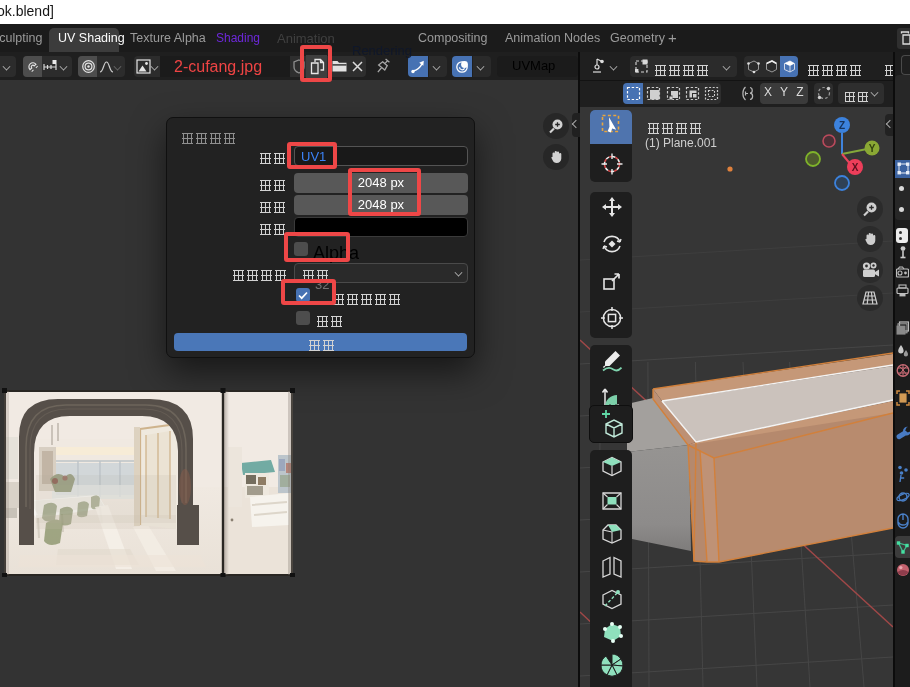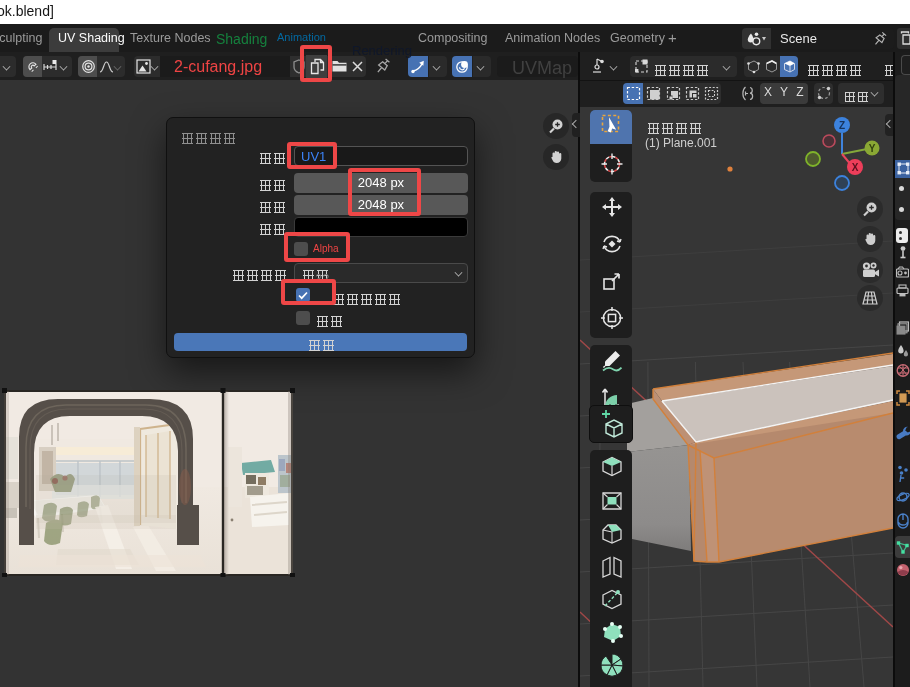--- a/index.html
+++ b/index.html
@@ -18,36 +18,20 @@
 .chev{display:inline-block;width:7px;height:7px;border-right:1.6px solid #bdbdbd;border-bottom:1.6px solid #bdbdbd;transform:rotate(45deg) scale(.8)}
 </style></head><body>
 <div id="page">
 
 <div class="abs" style="left:0;top:0;width:910px;height:24px;background:#fff"></div>
 <div class="abs" style="left:-3px;top:3px;font-size:14px;color:#151515">ok.blend]</div>
 
 <div class="abs" style="left:0;top:24px;width:910px;height:28px;background:#1b1b1b"></div>
 <div class="abs" id="tabs" style="left:0;top:24px;width:740px;height:28px;font-size:12.5px;color:#9b9b9b"></div>
 
-<div class="abs" style="left:742px;top:28px;width:152px;height:21px;background:#1d1d1d;border-radius:4px;overflow:hidden">
- <div class="abs" style="left:0;top:0;width:29px;height:21px;background:#313131"></div>
- <svg class="abs" style="left:3px;top:2px" width="24" height="17" viewBox="0 0 24 17">
-  <path d="M6 3.5 C7.8 6 8.6 8 8.6 9.6 A2.9 2.9 0 0 1 2.8 9.6 C2.8 8 3.8 6 6 3.5Z" fill="#e8e8e8"></path>
-  <circle cx="11.5" cy="4.2" r="1.8" fill="#e8e8e8"></circle>
-  <circle cx="11.3" cy="11.3" r="3.4" fill="none" stroke="#e8e8e8" stroke-width="1.4"></circle>
-  <path d="M17 7 l4 0 -2 3.4z" fill="#c9c9c9" transform="rotate(0 19 8.5)"></path>
- </svg>
- <div class="abs" style="left:29px;top:0;width:123px;height:21px;background:#1c1c1c"></div>
- <div class="abs" style="left:38px;top:3px;font-size:13px;color:#e9e9e9">Scene</div>
- <svg class="abs" style="left:130px;top:3px" width="16" height="16" viewBox="0 0 16 16">
-  <g transform="rotate(40 8 8)">
-          <path d="M5.5 1.5 H10.5 M8 1.5 V5 M5.2 5 H10.8 L11.8 9.5 H4.2 Z M8 9.5 V15" fill="none" stroke="#b4b4b4" stroke-width="1.2"></path>
-        </g>
- </svg>
-</div>
 <div class="abs" style="left:897px;top:28px;width:13px;height:21px;background:#2f2f2f;border-radius:3px 0 0 3px">
  <svg class="abs" style="left:2px;top:3px" width="14" height="15" viewBox="0 0 14 15">
         <path d="M4 4 h7 v9 h-7z M2.5 2.5 v-1.5 h7 v1.5" fill="none" stroke="#ddd" stroke-width="1.3"></path>
       </svg>
 </div>
 
 <div class="abs" style="left:0;top:52px;width:578px;height:28px;background:#1f1f1f"></div>
 
 <div class="abs" style="left:0;top:56px;width:16px;height:21px;background:#2c2c2c;border-radius:0 4px 4px 0"><span class="chev" style="margin:6px 0 0 3px"></span></div>
 
@@ -120,21 +104,21 @@
 <div class="abs" style="left:428.5px;top:56px;width:18px;height:21px;background:#2a2a2a;border-radius:0 4px 4px 0"><span class="chev" style="margin:7px 0 0 4px"></span></div>
 
 <div class="abs" style="left:452px;top:56px;width:20px;height:21px;background:#4772b3;border-radius:4px 0 0 4px"></div>
 <svg class="abs" style="left:455px;top:59px" width="15" height="15" viewBox="0 0 15 15">
       <circle cx="7" cy="8" r="5.2" fill="none" stroke="#fff" stroke-width="1.3"></circle>
       <circle cx="9.5" cy="5.5" r="3.4" fill="#fff"></circle>
       <path d="M4.5 8.2 a2.6 2.6 0 0 0 5 1" fill="none" stroke="#fff" stroke-width="1.2"></path>
     </svg>
 <div class="abs" style="left:472.5px;top:56px;width:18px;height:21px;background:#2a2a2a;border-radius:0 4px 4px 0"><span class="chev" style="margin:7px 0 0 4px"></span></div>
 <div class="abs" style="left:497px;top:56px;width:81px;height:21px;background:#1b1b1b;border-radius:4px"></div>
-<div class="abs" style="left:512px;top:58px;font-size:18px;color:#404040">UVMap</div>
+<div class="abs" style="left:512px;top:58px;font-size:13px;color:#000000">UVMap</div>
 
 <div class="abs" style="left:580px;top:52px;width:313px;height:28px;background:#1f1f1f"></div>
 <svg class="abs" style="left:589px;top:56px" width="22" height="20" viewBox="0 0 22 20">
       <circle cx="8" cy="11" r="2" fill="none" stroke="#ddd" stroke-width="1.2"></circle>
       <path d="M8 9 V3 M8 3 L12 5" stroke="#ddd" stroke-width="1.2"></path>
       <circle cx="13" cy="5.5" r="1.8" fill="#ddd"></circle>
       <path d="M4 16 h8" stroke="#ddd" stroke-width="1.2"></path>
     </svg>
 <span class="chev" style="position:absolute;left:610px;top:63px"></span>
 <div class="abs" style="left:630px;top:56px;width:107px;height:21px;background:#2b2b2b;border-radius:4px"></div>
@@ -223,42 +207,42 @@
 <div class="abs" style="left:258px;top:149px"><span class="cj"></span><span class="cj"></span></div>
 <div class="abs" style="left:294px;top:146px;width:174px;height:20px;background:#191919;border:1px solid #545454;border-radius:4px"></div>
 <div class="abs" style="left:301px;top:149px;font-size:13px;color:#3b82f6">UV1</div>
 <div class="abs" style="left:258px;top:176px"><span class="cj"></span><span class="cj"></span></div>
 <div class="abs" style="left:294px;top:173px;width:174px;height:20px;background:#585858;border-radius:4px;text-align:center;font-size:13px;color:#fff;line-height:20px">2048 px</div>
 <div class="abs" style="left:258px;top:198px"><span class="cj"></span><span class="cj"></span></div>
 <div class="abs" style="left:294px;top:195px;width:174px;height:20px;background:#585858;border-radius:4px;text-align:center;font-size:13px;color:#fff;line-height:20px">2048 px</div>
 <div class="abs" style="left:258px;top:220px"><span class="cj"></span><span class="cj"></span></div>
 <div class="abs" style="left:294px;top:217px;width:174px;height:20px;background:#000;border:1px solid #3a3a3a;border-radius:4px"></div>
 <div class="abs" style="left:294px;top:242px;width:14px;height:14px;background:#4d4d4d;border-radius:3px"></div>
-<div class="abs" style="left:313px;top:243px;font-size:10px;color:#ef4444">Alpha</div>
+<div class="abs" style="left:313px;top:243px;font-size:18px;color:#000000">Alpha</div>
 <div class="abs" style="left:231px;top:266px"><span class="cj"></span><span class="cj"></span><span class="cj"></span><span class="cj"></span></div>
 <div class="abs" style="left:294px;top:263px;width:174px;height:20px;background:#2a2a2a;border:1px solid #4a4a4a;border-radius:4px"></div>
 <div class="abs" style="left:301px;top:266px"><span class="cj"></span><span class="cj"></span></div>
 <span class="chev" style="position:absolute;left:455px;top:269px"></span>
 <div class="abs" style="left:296px;top:288px;width:14px;height:14px;background:#4772b3;border-radius:3px"></div>
 <svg class="abs" style="left:297px;top:290px" width="12" height="11" viewBox="0 0 12 11">
       <path d="M2 5.5 L4.7 8.2 L10 2.5" fill="none" stroke="#fff" stroke-width="1.7"></path>
     </svg>
-<div class="abs" style="left:315px;top:271px;font-size:13px;color:#737373">32</div>
+<div class="abs" style="left:315px;top:277px;font-size:13px;color:#737373">32</div>
 <div class="abs" style="left:331px;top:290px"><span class="cj"></span><span class="cj"></span><span class="cj"></span><span class="cj"></span><span class="cj"></span></div>
 <div class="abs" style="left:296px;top:311px;width:14px;height:14px;background:#4d4d4d;border-radius:3px"></div>
 <div class="abs" style="left:315px;top:312px"><span class="cj"></span><span class="cj"></span></div>
 <div class="abs" style="left:174px;top:333px;width:293px;height:18px;background:#4a77b8;border-radius:4px"></div>
 <div class="abs" style="left:307px;top:336px"><span class="cj"></span><span class="cj"></span></div>
 
 <div class="abs" style="left:49px;top:28px;width:70px;height:24px;background:#3c3c3c;border-radius:5px 5px 0 0"></div>
 <div class="abs" style="left:-9px;top:31px;font-size:12.5px;color:#9b9b9b">Sculpting</div>
 <div class="abs" style="left:58px;top:31px;font-size:12.5px;color:#fbfbfb">UV Shading</div>
-<div class="abs" style="left:130px;top:31px;font-size:12.5px;color:#9b9b9b">Texture Nodes</div>
-<div class="abs" style="left:216px;top:31px;font-size:14px;color:#15803d">Shading</div>
-<div class="abs" style="left:277px;top:31px;font-size:11px;color:#0369a1">Animation</div>
+<div class="abs" style="left:130px;top:31px;font-size:12.5px;color:#9b9b9b">Texture Alpha</div>
+<div class="abs" style="left:216px;top:31px;font-size:12px;color:#6d28d9">Shading</div>
+<div class="abs" style="left:277px;top:31px;font-size:13px;color:#404040">Animation</div>
 <div class="abs" style="left:352px;top:43px;font-size:13px;color:#0f172a">Rendering</div>
 <div class="abs" style="left:418px;top:31px;font-size:12.5px;color:#9b9b9b">Compositing</div>
 <div class="abs" style="left:505px;top:31px;font-size:12.5px;color:#9b9b9b">Animation Nodes</div>
 <div class="abs" style="left:610px;top:31px;font-size:12.5px;color:#9b9b9b">Geometry</div>
 <div class="abs" style="left:668px;top:29px;font-size:15px;color:#9b9b9b">+</div>
 
 <svg class="abs" style="left:0;top:387px" width="300" height="190" viewBox="0 0 300 190">
 <defs>
 <linearGradient id="floorg" x1="0" y1="0" x2="0" y2="1">
           <stop offset="0" stop-color="#f0e9e1"></stop>

